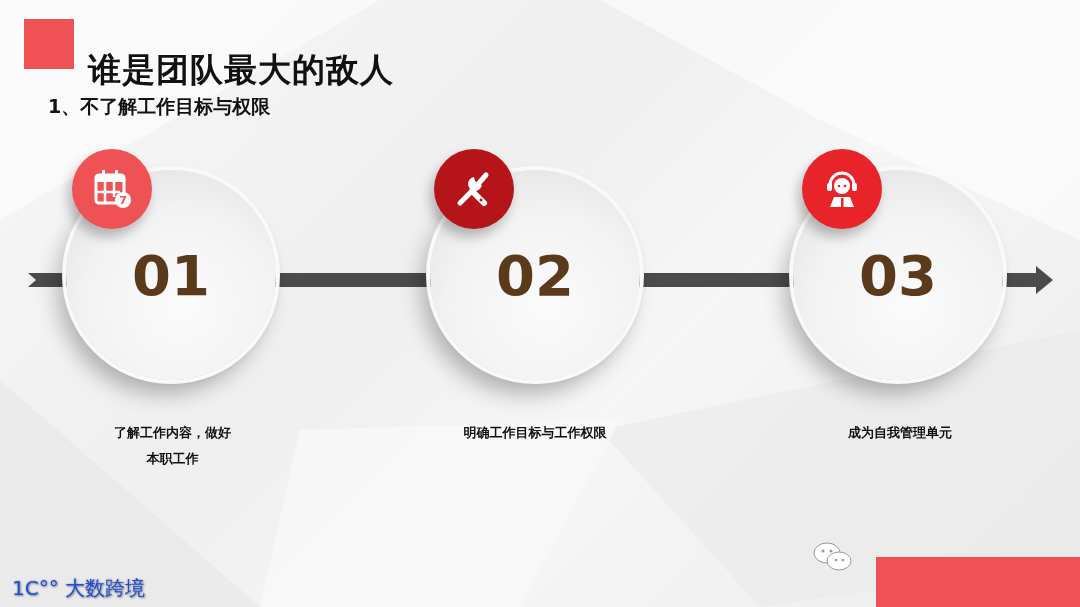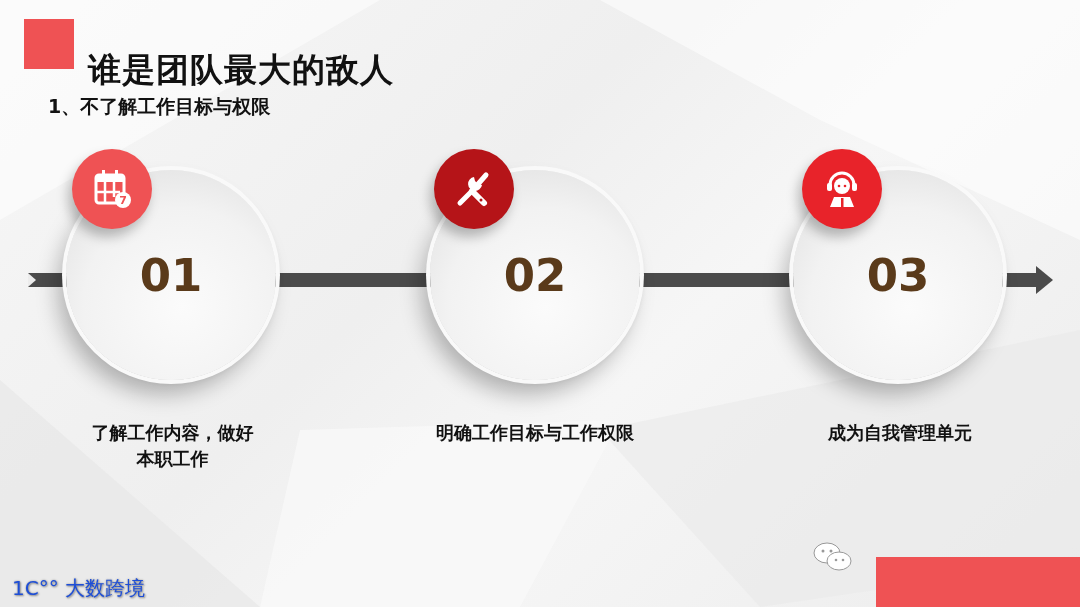--- a/index.html
+++ b/index.html
@@ -33,29 +33,29 @@
     border-top:14px solid transparent; border-bottom:14px solid transparent;
     border-left:17px solid #4b4b4b;
   }
   .step-circle {
     position:absolute; width:210px; height:210px; border-radius:50%;
     background: radial-gradient(circle at 55% 65%, #fbfbfb 0%, #f2f2f2 55%, #dcdcdc 100%);
     box-shadow: 0 0 0 4px #f9f9f9, -8px 14px 22px rgba(0,0,0,0.28), 2px 2px 6px rgba(0,0,0,0.08);
     display:flex; align-items:center; justify-content:center;
   }
   .step-num {
-    font-size:45px; font-weight:bold; color:#5a3a1a; font-family:"DejaVu Sans", sans-serif;
+    font-size:56px; font-weight:bold; color:#5a3a1a; font-family:"DejaVu Sans", sans-serif;
   }
   .icon-badge {
     position:absolute; width:80px; height:80px; border-radius:50%;
     display:flex; align-items:center; justify-content:center;
     box-shadow: -4px 8px 12px rgba(0,0,0,0.25);
   }
   .step-label {
-    position:absolute; font-size:18px; font-weight:bold; color:#111; text-align:center; line-height:26px;
+    position:absolute; font-size:13px; font-weight:bold; color:#111; text-align:center; line-height:26px;
   }
   .footer-logo {
     position:absolute; left:12px; top:575px; font-size:20px; color:#1d4ed8;
     text-shadow: 0 0 2px #999, 1px 1px 2px #888;
   }
   .footer-red {
     position:absolute; left:876px; top:557px; width:204px; height:50px; background:#ef5254;
   }
   .footer-wechat {
     position:absolute; left:812px; top:540px; display:flex; align-items:center; gap:6px;

